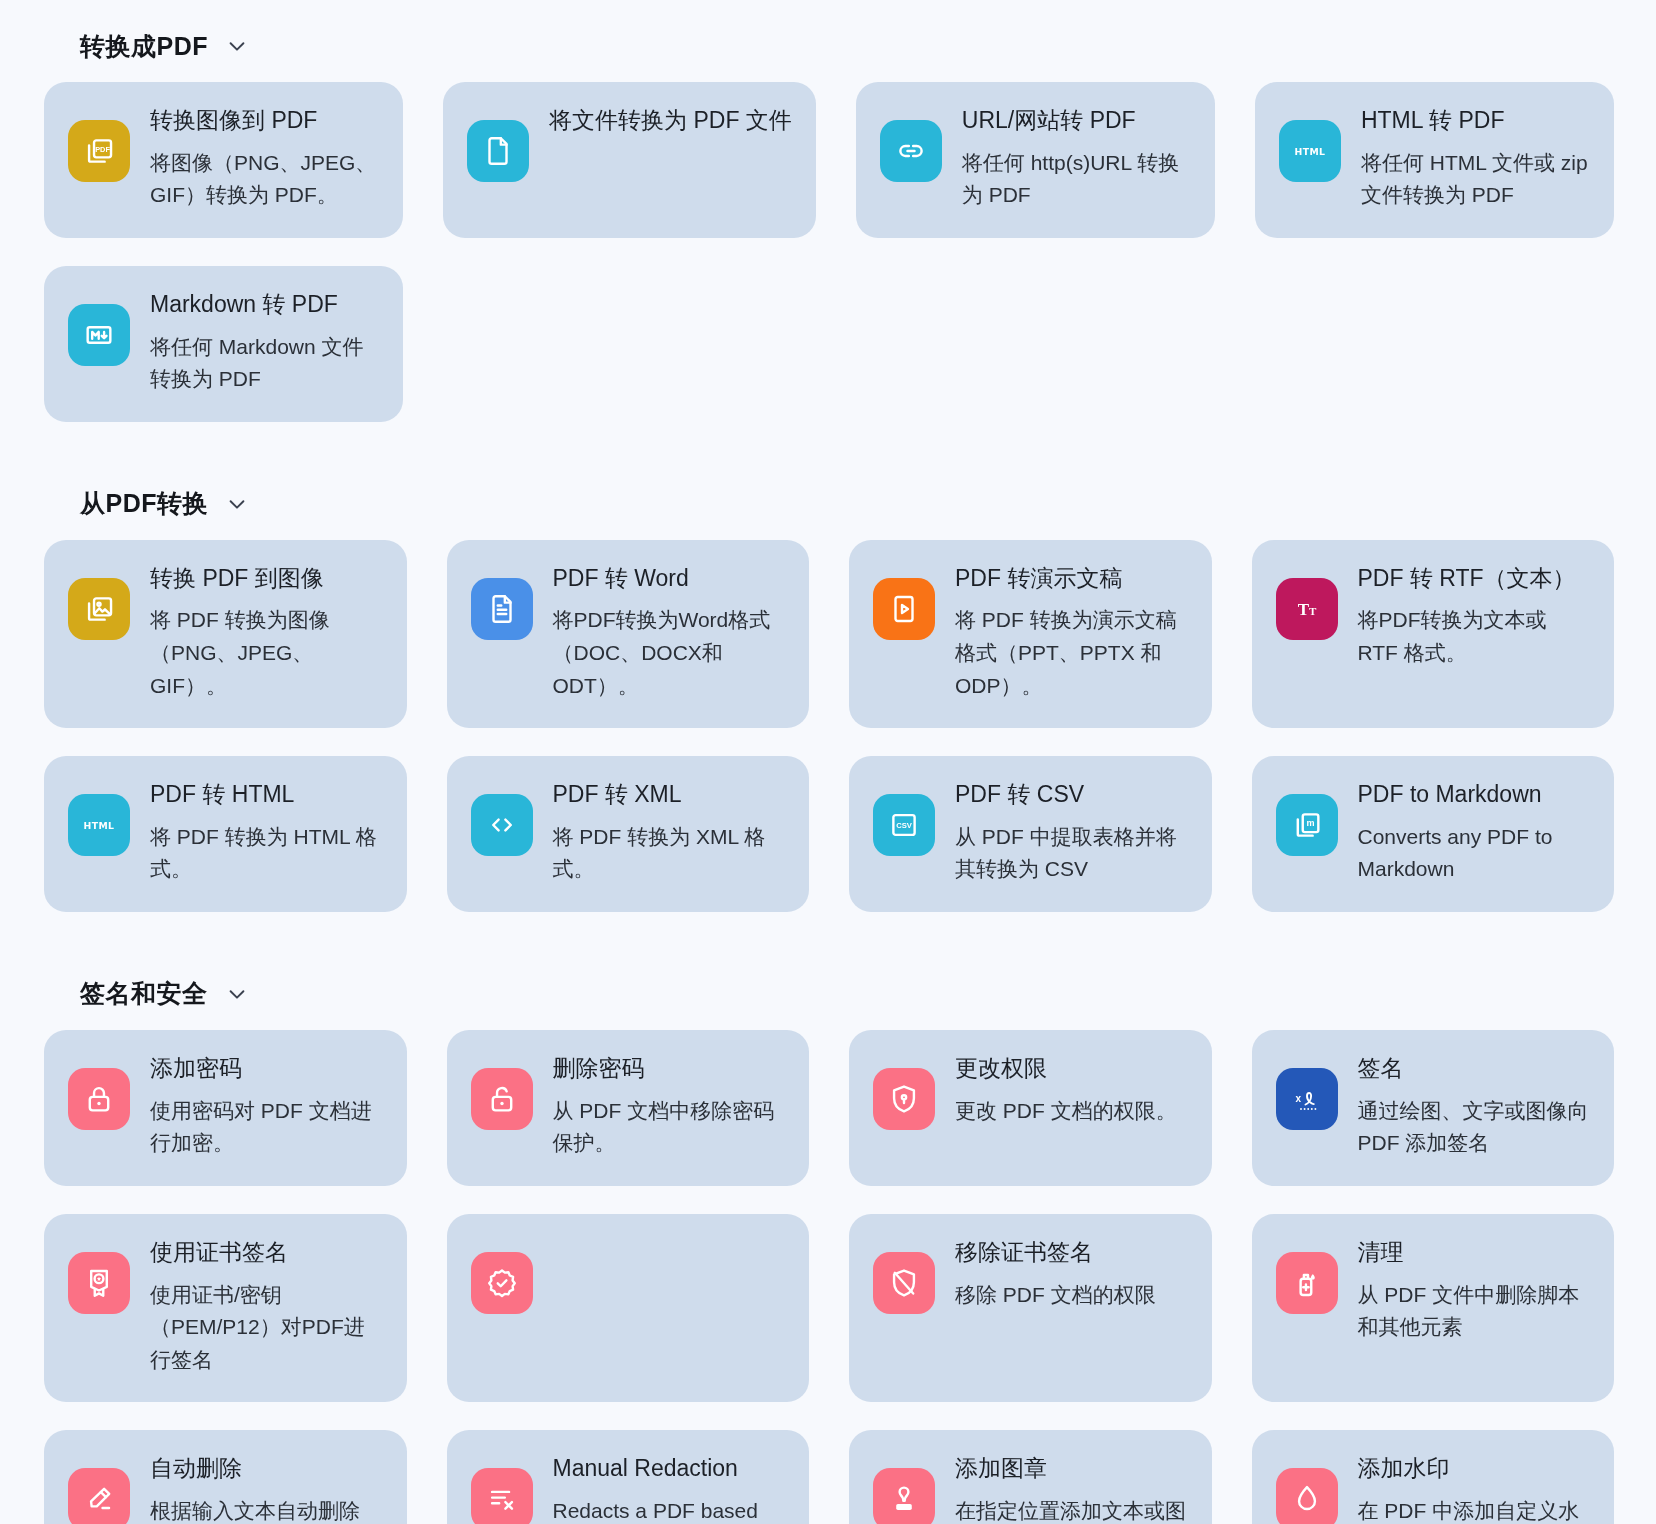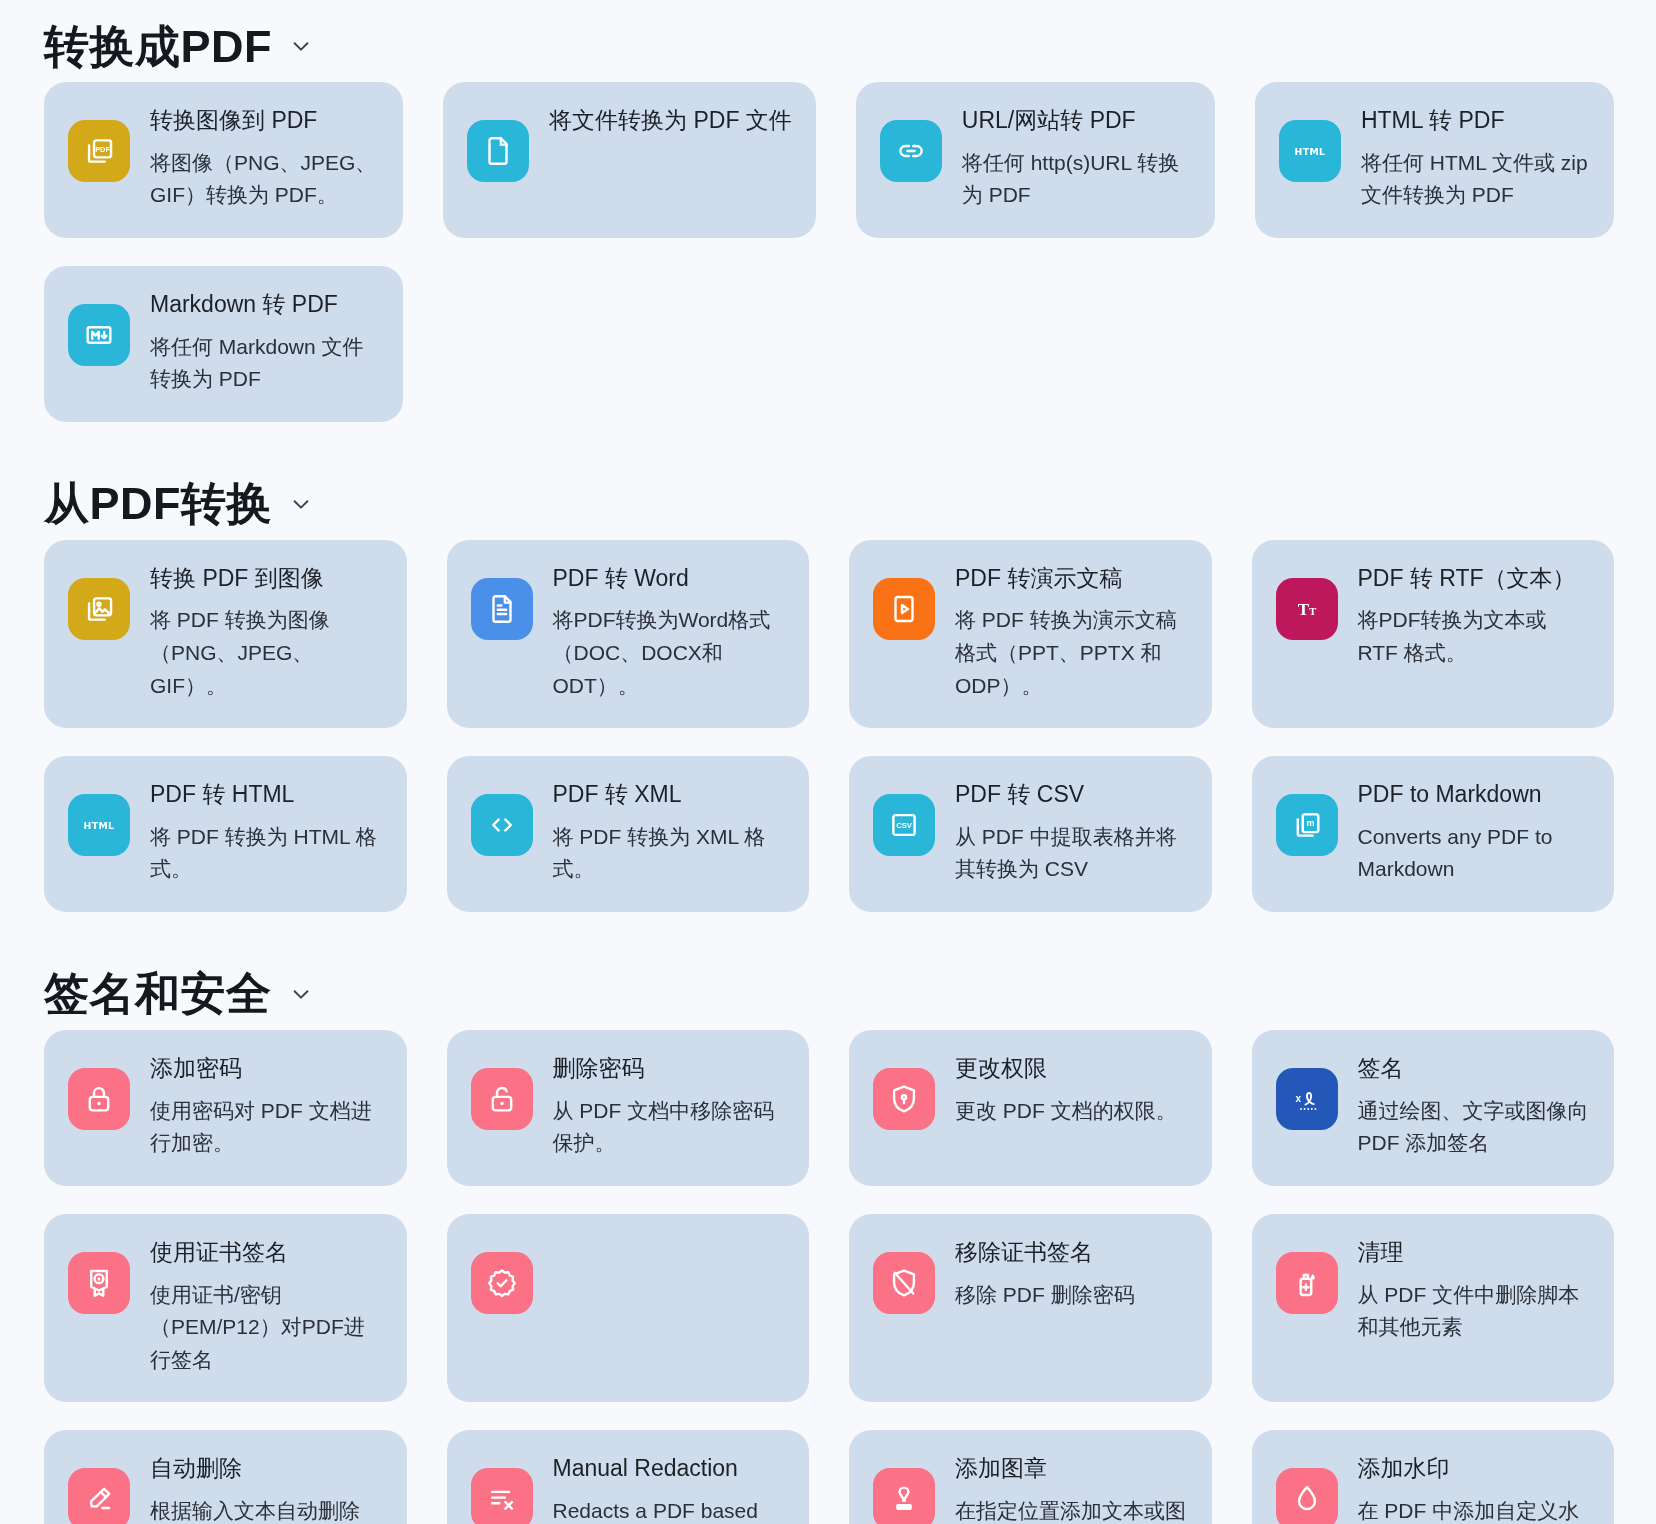--- a/index.html
+++ b/index.html
@@ -21,25 +21,26 @@
   }
   .section { margin: 0; }
   .section-header {
     display: flex;
     align-items: center;
     gap: 18px;
     padding: 0 0 0 20px;
     height: 72px;
   }
   .section-title {
-    font-size: 45px;
+    font-size: 25px;
     font-weight: 700;
     color: #15181d;
     letter-spacing: 0.5px;
     line-height: 1;
+    margin-left: 36px;
   }
   .chev {
     width: 22px;
     height: 22px;
     display: block;
     color: #3b4250;
   }
   .grid {
     display: grid;
     grid-template-columns: repeat(4, 1fr);
@@ -369,21 +370,21 @@
         </div>
         <div class="card">
           <span class="card-icon" style="background:#fb7185">
             <svg width="34" height="34" viewBox="0 0 24 24" fill="none" stroke="#ffffff" stroke-width="1.7" stroke-linecap="round" stroke-linejoin="round">
               <path d="M12 3.2l7 2.7v5.6c0 4.5-2.9 7.9-7 9.3-4.1-1.4-7-4.8-7-9.3V5.9z"></path>
               <path d="M5.5 4.8l13 14.6"></path>
             </svg>
           </span>
           <span class="card-body">
             <span class="card-title" style="display: block;">移除证书签名</span>
-            <span class="card-desc" style="display: block;">移除 PDF 删除密码</span>
+            <span class="card-desc" style="display: block;">移除 PDF 文档的权限</span>
           </span>
         </div>
         <div class="card">
           <span class="card-icon" style="background:#fb7185">
             <svg width="34" height="34" viewBox="0 0 24 24" fill="none" stroke="#ffffff" stroke-width="1.7" stroke-linecap="round" stroke-linejoin="round">
               <rect x="7.5" y="9" width="7.5" height="11.5" rx="1.8"></rect>
               <path d="M9.8 9V6.3h2.9V9"></path>
               <path d="M11.25 13v4M9.3 15h3.9"></path>
               <path d="M17.5 8.3c0 .9-.7 1.4-1.4 1.4-.8 0-1.4-.6-1.4-1.4 0-.9 1.4-2.6 1.4-2.6s1.4 1.7 1.4 2.6z" fill="#fff" stroke="none"></path>
             </svg>

